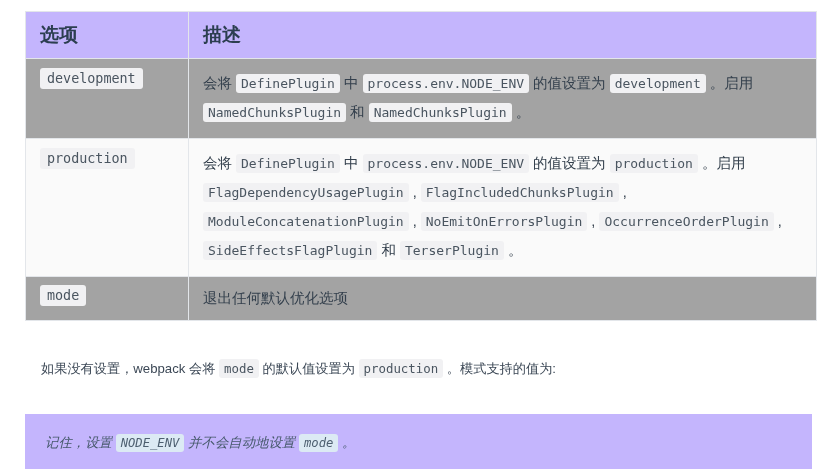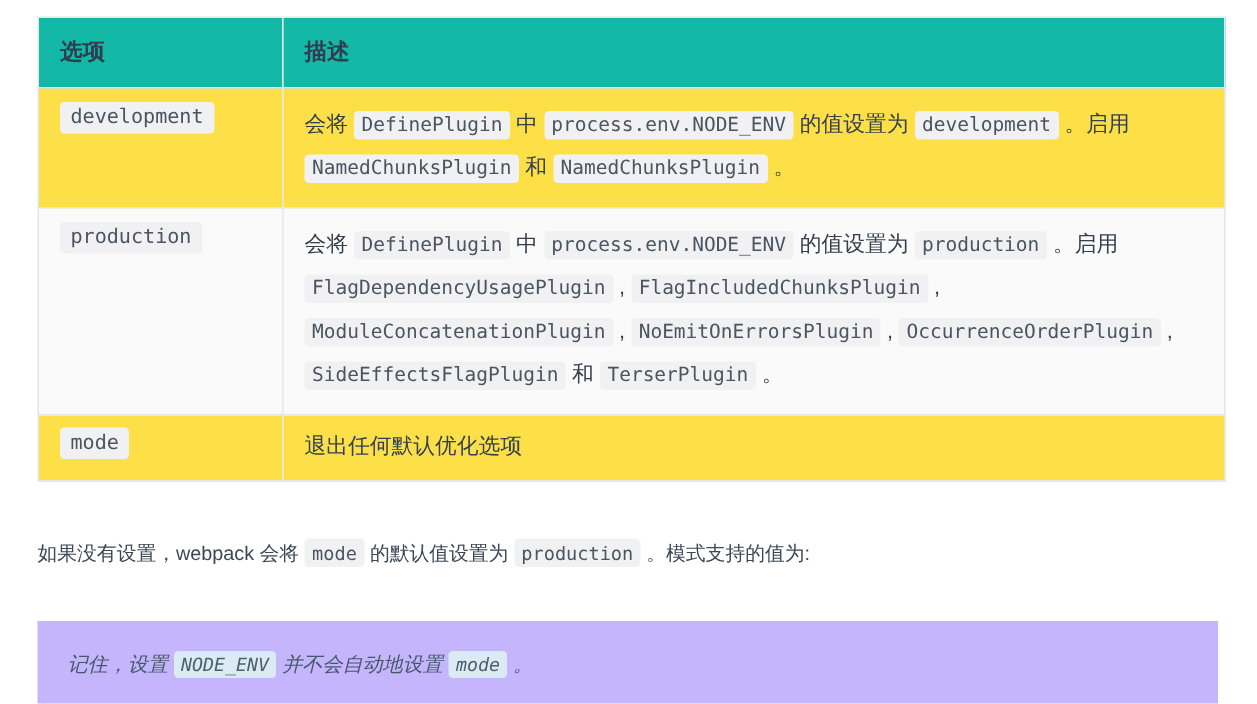--- a/index.html
+++ b/index.html
@@ -39,34 +39,34 @@
 
   .mode-table th,
   .mode-table td {
     border: 1px solid #e3e6ea;
     text-align: left;
     vertical-align: top;
     padding: 10px 14px 11px 14px;
   }
 
   .mode-table thead th {
-    background: #14b8a6;
-    font-size: 15px;
+    background: #c4b5fd;
+    font-size: 19px;
     font-weight: 700;
     color: #2c3e50;
     padding-top: 12px;
     padding-bottom: 12px;
     line-height: 22px;
   }
 
   .mode-table tbody tr.row-alt td {
     background: #fafafa;
   }
   .mode-table tbody tr td {
-    background: #fde047;
+    background: #a3a3a3;
   }
 
   .opt-cell {
     white-space: nowrap;
   }
 
   .desc-cell {
     font-size: 14.5px;
     line-height: 29px;
     color: #34404d;
@@ -92,21 +92,21 @@
     white-space: nowrap;
   }
   .opt-cell code.ic {
     font-size: 13.4px;
     padding: 3px 7px;
   }
 
   
   .note-para {
     position: absolute;
-    left: 25px;
+    left: 41px;
     top: 358px;
     width: 790px;
     font-size: 13.2px;
     line-height: 22px;
     color: #3c4856;
   }
   .note-para code.ic {
     font-size: 12.4px;
   }
 

